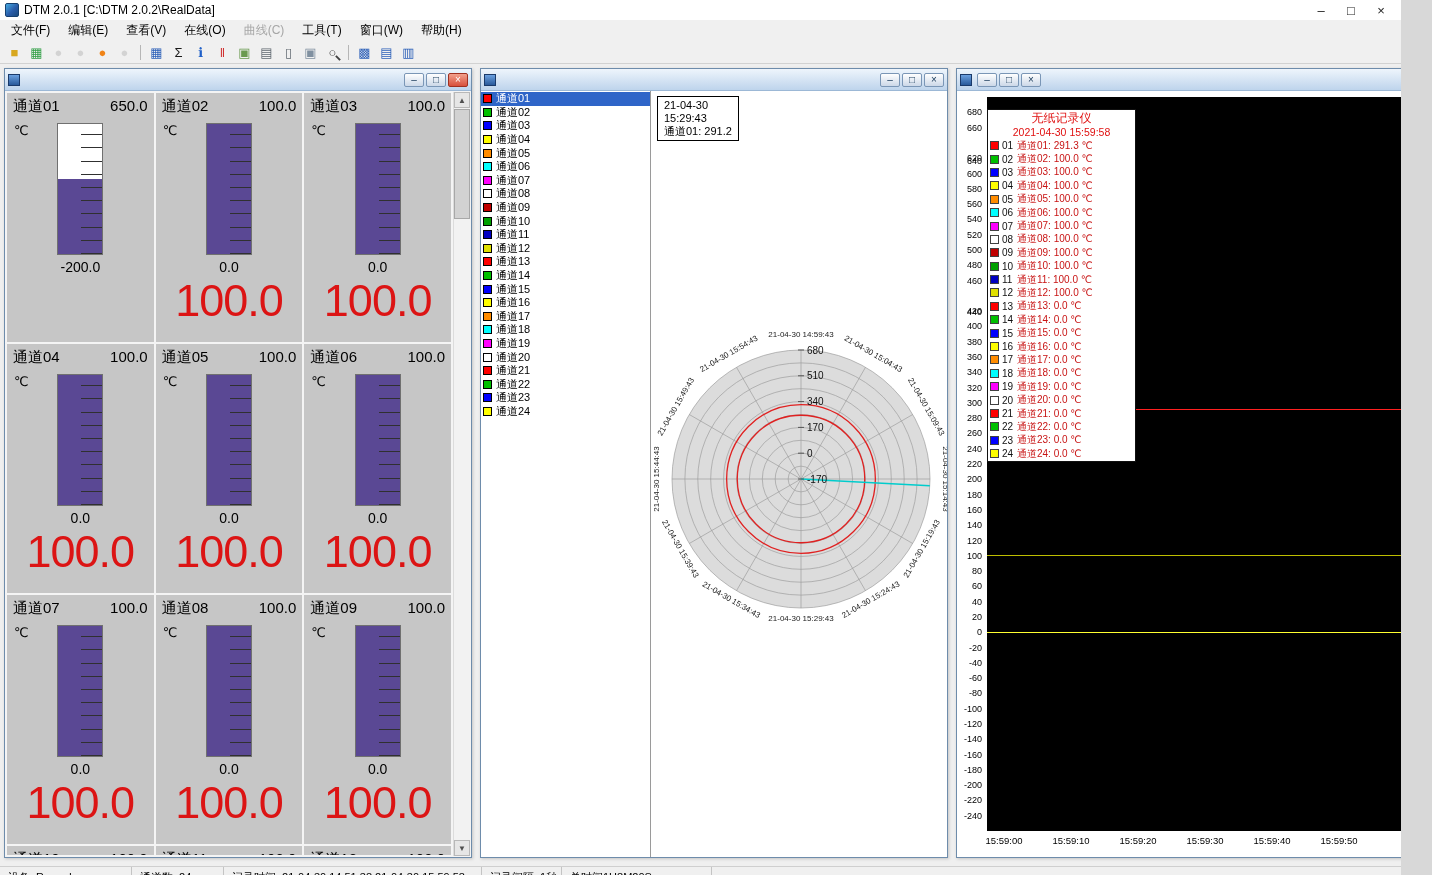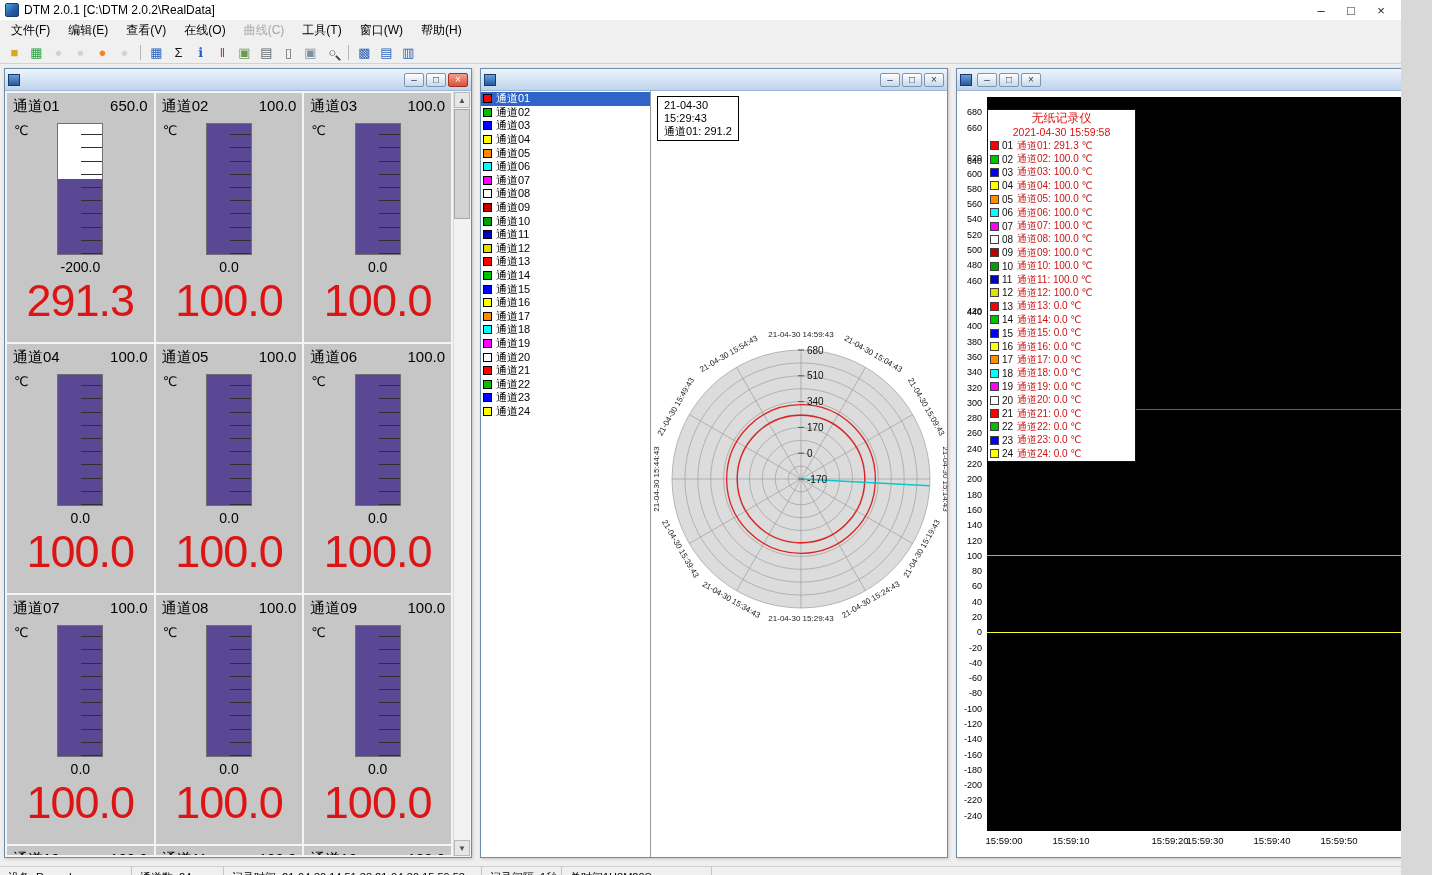--- a/index.html
+++ b/index.html
@@ -159,21 +159,20 @@
               <div class="bc-head">
                 <span class="bc-name">通道01</span>
                 <span class="bc-max">650.0</span>
               </div>
               <div class="bc-unit">℃</div>
               <div class="bc-gauge">
                 <div class="bc-fill" style="height: 57.8%;"></div>
                 <div class="bc-ticks"></div>
               </div>
               <div class="bc-min">-200.0</div>
-              <div class="bc-value">291.3</div>
             </div>
             <div class="bar-cell">
               <div class="bc-head">
                 <span class="bc-name">通道02</span>
                 <span class="bc-max">100.0</span>
               </div>
               <div class="bc-unit">℃</div>
               <div class="bc-gauge">
                 <div class="bc-fill" style="height: 100%;"></div>
                 <div class="bc-ticks"></div>
@@ -653,21 +652,21 @@
                   <span class="tl-sq" style="background: rgb(255, 255, 0);"></span>
                   <span class="tl-num">24</span>
                   <span class="tl-text">通道24: 0.0 ℃</span>
                 </div>
               </div>
           </div>
         </div>
         <div class="trend-xlabels">
             <span class="xtick" style="left: 17px;">15:59:00</span>
             <span class="xtick" style="left: 84px;">15:59:10</span>
-            <span class="xtick" style="left: 151px; margin-left: 32px;">15:59:20</span>
+            <span class="xtick" style="left: 151px;">15:59:20</span>
             <span class="xtick" style="left: 218px;">15:59:30</span>
             <span class="xtick" style="left: 285px;">15:59:40</span>
             <span class="xtick" style="left: 352px;">15:59:50</span>
           </div>
         <div class="trend-scroll">
           <span class="ts-thumb"></span>
         </div>
       </div>
     </div>
 

